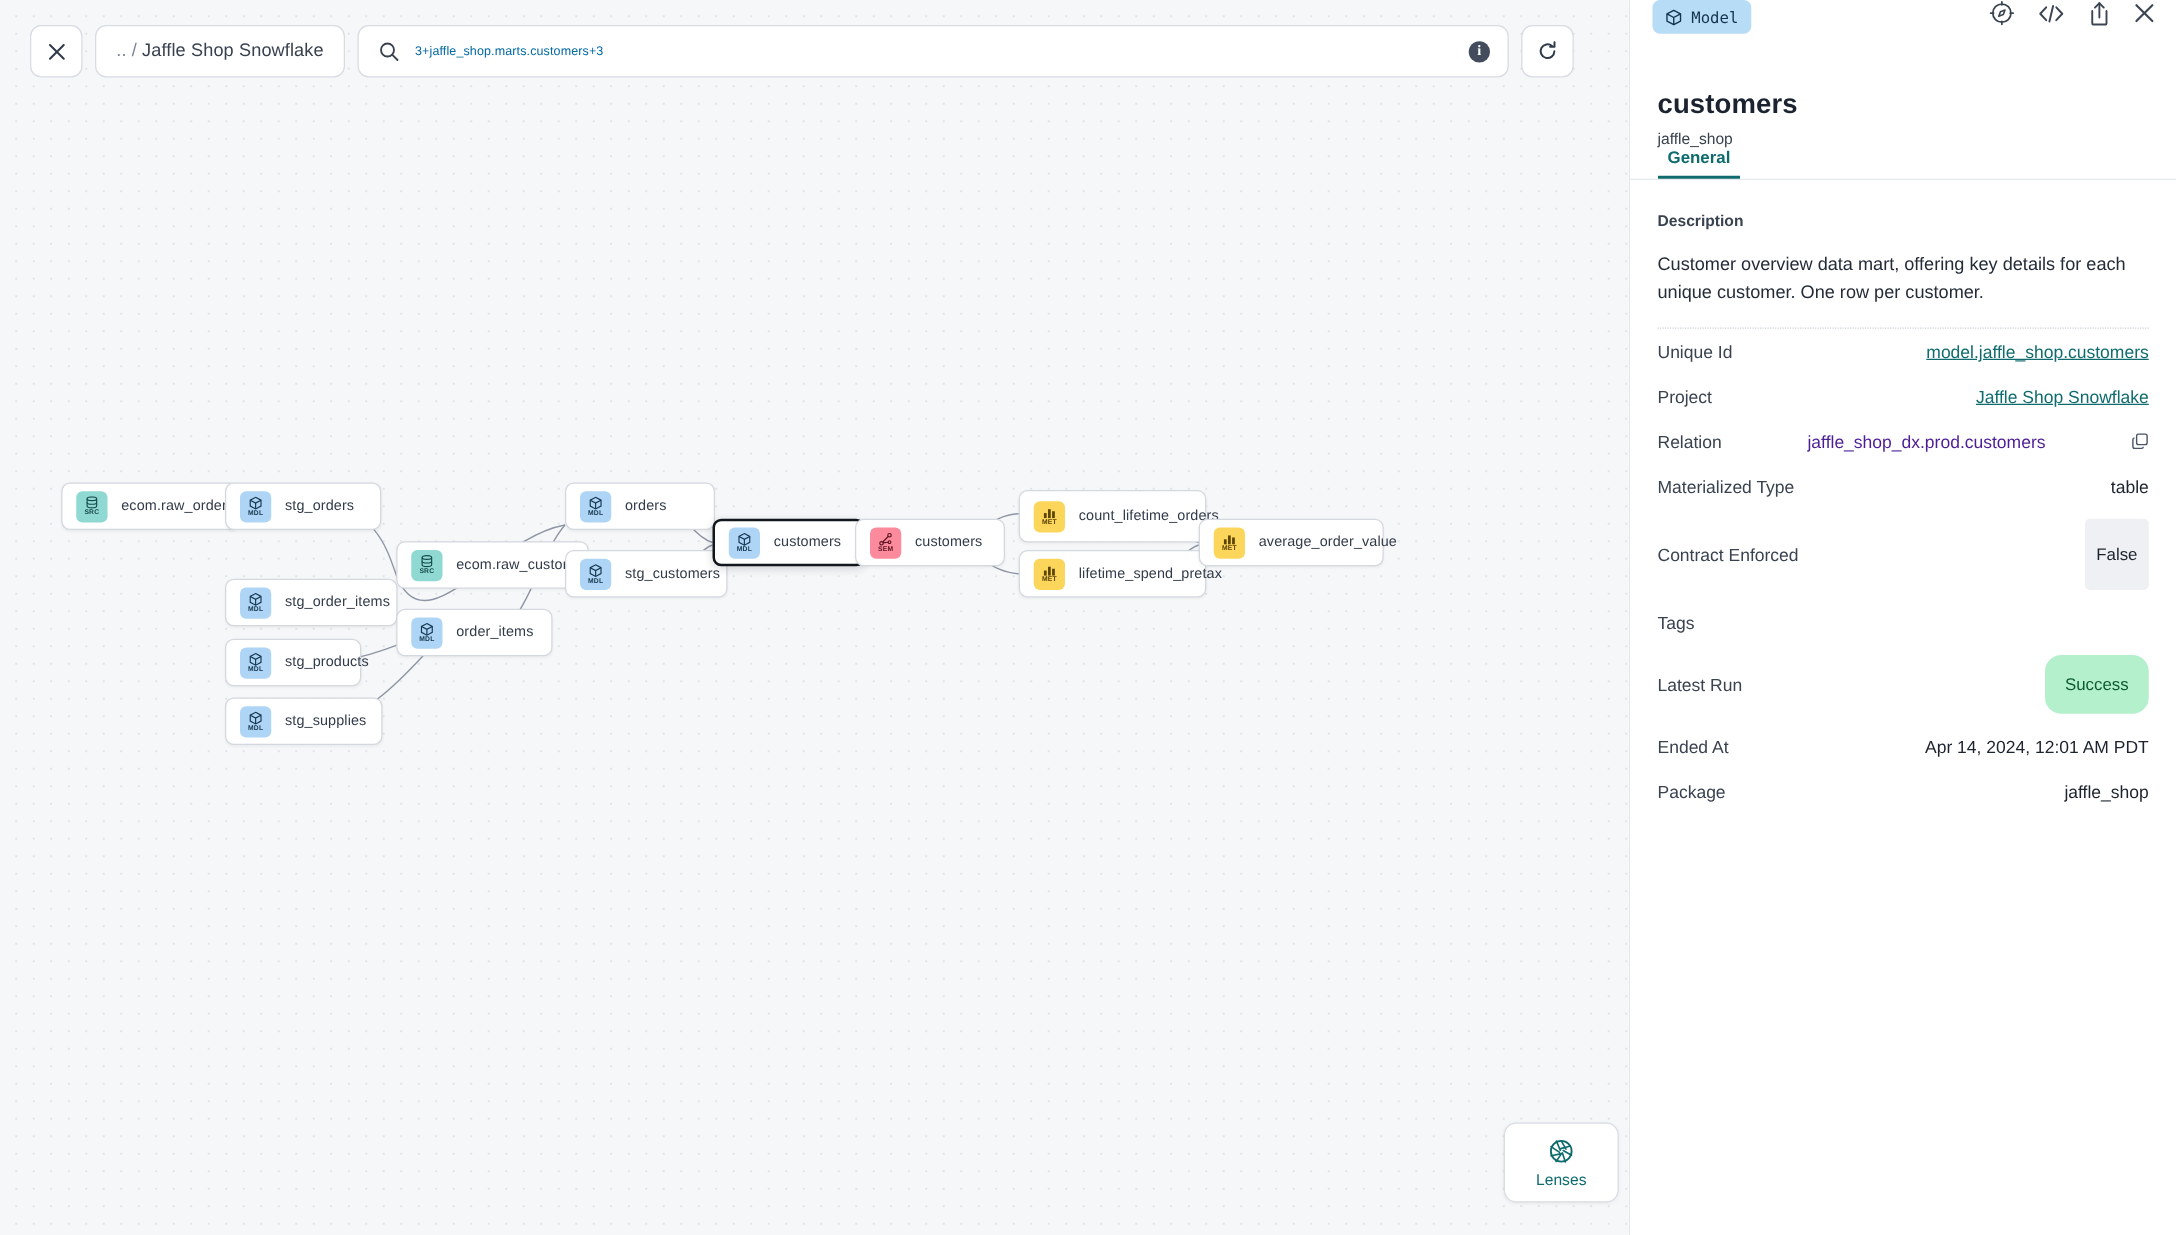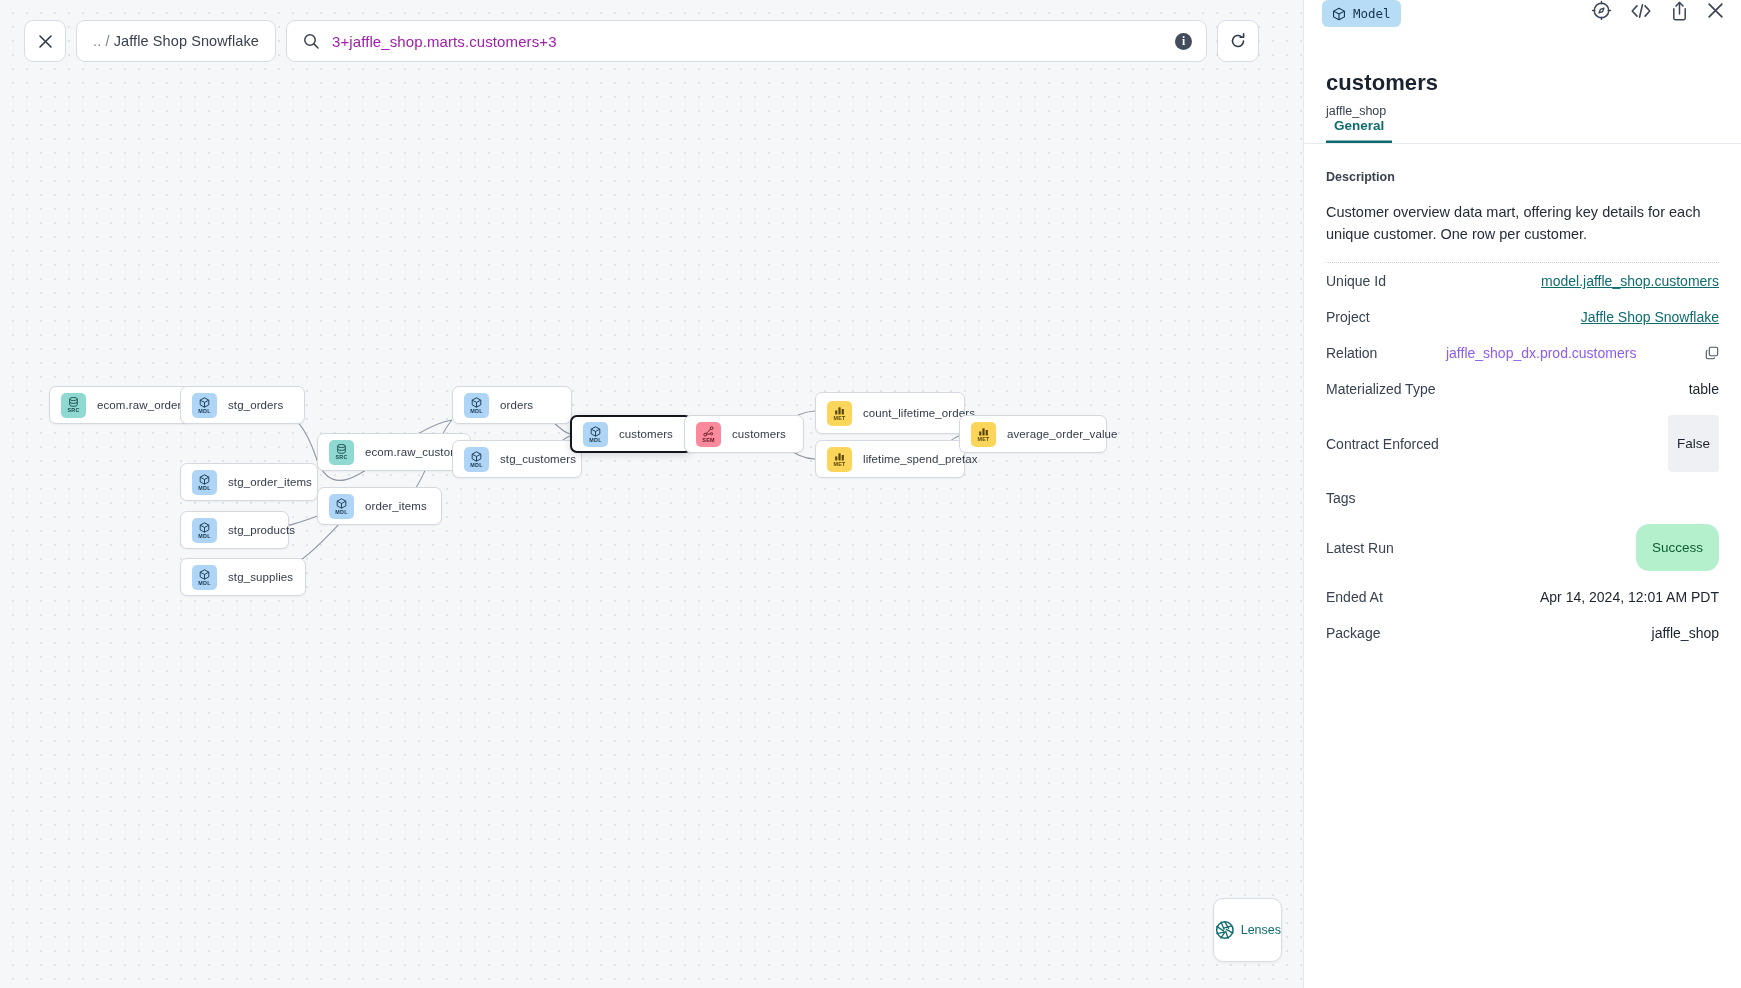--- a/index.html
+++ b/index.html
@@ -33,21 +33,21 @@
   .tb-close { width: 42px; }
   .tb-crumb {
     padding: 0 16px; font-size: 14.5px; color: #39414f; letter-spacing: .1px; white-space: nowrap;
   }
   .tb-crumb .dots { color: #7b8495; }
   .tb-search {
     width: 921px; padding: 0 14px 0 16px; display: flex; align-items: center; gap: 12px; position: relative;
   }
   .tb-search input {
     flex: 1; border: none; outline: none; background: transparent;
-    font-size: 15px; color: #a21caf; font-family: "Liberation Sans", sans-serif;
+    font-size: 10px; color: #0369a1; font-family: "Liberation Sans", sans-serif;
     letter-spacing: .1px;
   }
   .tb-refresh { width: 42px; }
   .info-dot {
     width: 17px; height: 17px; border-radius: 50%; background: #434c5c; color: #fff;
     font-size: 11.5px; font-weight: bold; display: flex; align-items: center; justify-content: center;
     font-family: "Liberation Serif", serif; cursor: pointer; flex: none;
   }
 
   
@@ -67,23 +67,23 @@
   }
   .badge svg { display: block; }
   .badge .bt { font-size: 5.4px; font-weight: bold; letter-spacing: .2px; line-height: 6px; }
   .badge.src { background: #8fd9d2; color: #16484a; }
   .badge.mdl { background: #aed5f5; color: #16364f; }
   .badge.sem { background: #fa8a9c; color: #5d1320; }
   .badge.met { background: #fcd65a; color: #5a4407; }
 
   
   .lenses {
-    position: absolute; right: 21px; bottom: 26px; width: 69px; height: 64px;
+    position: absolute; right: 8px; bottom: 26px; width: 92px; height: 64px;
     background: #fff; border: 1px solid #d8dce3; border-radius: 10px;
-    display: flex; flex-direction: row; align-items: center; justify-content: center; gap: 5px;
+    display: flex; flex-direction: column; align-items: center; justify-content: center; gap: 5px;
     cursor: pointer; z-index: 12; box-shadow: 0 1px 3px rgba(22,30,45,.06);
   }
   .lenses-text { font-size: 12.5px; color: #0f6b6e; }
 
   
   .panel { width: 438px; height: 988px; background: #fff; border-left: 1px solid #e4e7ec; display: flex; flex-direction: column; flex: none; }
   .panel-top { height: 58px; display: flex; align-items: flex-start; padding: 0 17px 0 18px; gap: 10px; flex: none; }
   .type-pill {
     background: #b6dcf6; color: #15334b; border-radius: 6px; height: 27px;
     display: flex; align-items: center; gap: 7px; padding: 0 10px;
@@ -102,21 +102,21 @@
 
   .panel-body { padding: 26px 22px 0 22px; overflow-y: auto; flex: 1; }
   .sec-label { font-size: 12.5px; font-weight: bold; color: #39424f; }
   .desc { font-size: 14.5px; color: #242c38; line-height: 1.52; margin-top: 17px; }
   .divider { border-top: 1px dotted #ccd2da; margin: 17px 0 0 0; }
 
   .kv { display: flex; align-items: center; justify-content: space-between; gap: 16px; min-height: 36px; padding: 8px 0; }
   .kv-key { font-size: 14px; color: #39424f; white-space: nowrap; }
   .kv-val { font-size: 14px; color: #1c232e; text-align: right; display: flex; align-items: center; gap: 9px; }
   .kv-val.link { color: #0f6b6e; text-decoration: underline; cursor: pointer; }
-  .kv-val.link-plain { color: #8b5cf6; cursor: pointer; }
+  .kv-val.link-plain { color: #4c1d95; cursor: pointer; }
   .chip-gray { background: #eef0f3; border-radius: 4px; padding: 21px 9px; font-size: 13.5px; color: #1c232e; }
   .chip-green { background: #b5f0cd; border-radius: 13px; padding: 16px 16px; font-size: 13.5px; color: #0c5c31; }
   .copy-ic { cursor: pointer; color: #4a5465; display: flex; }
 </style>
 </head>
 <body>
 
 <div id="app">
 
   <div class="canvas">

